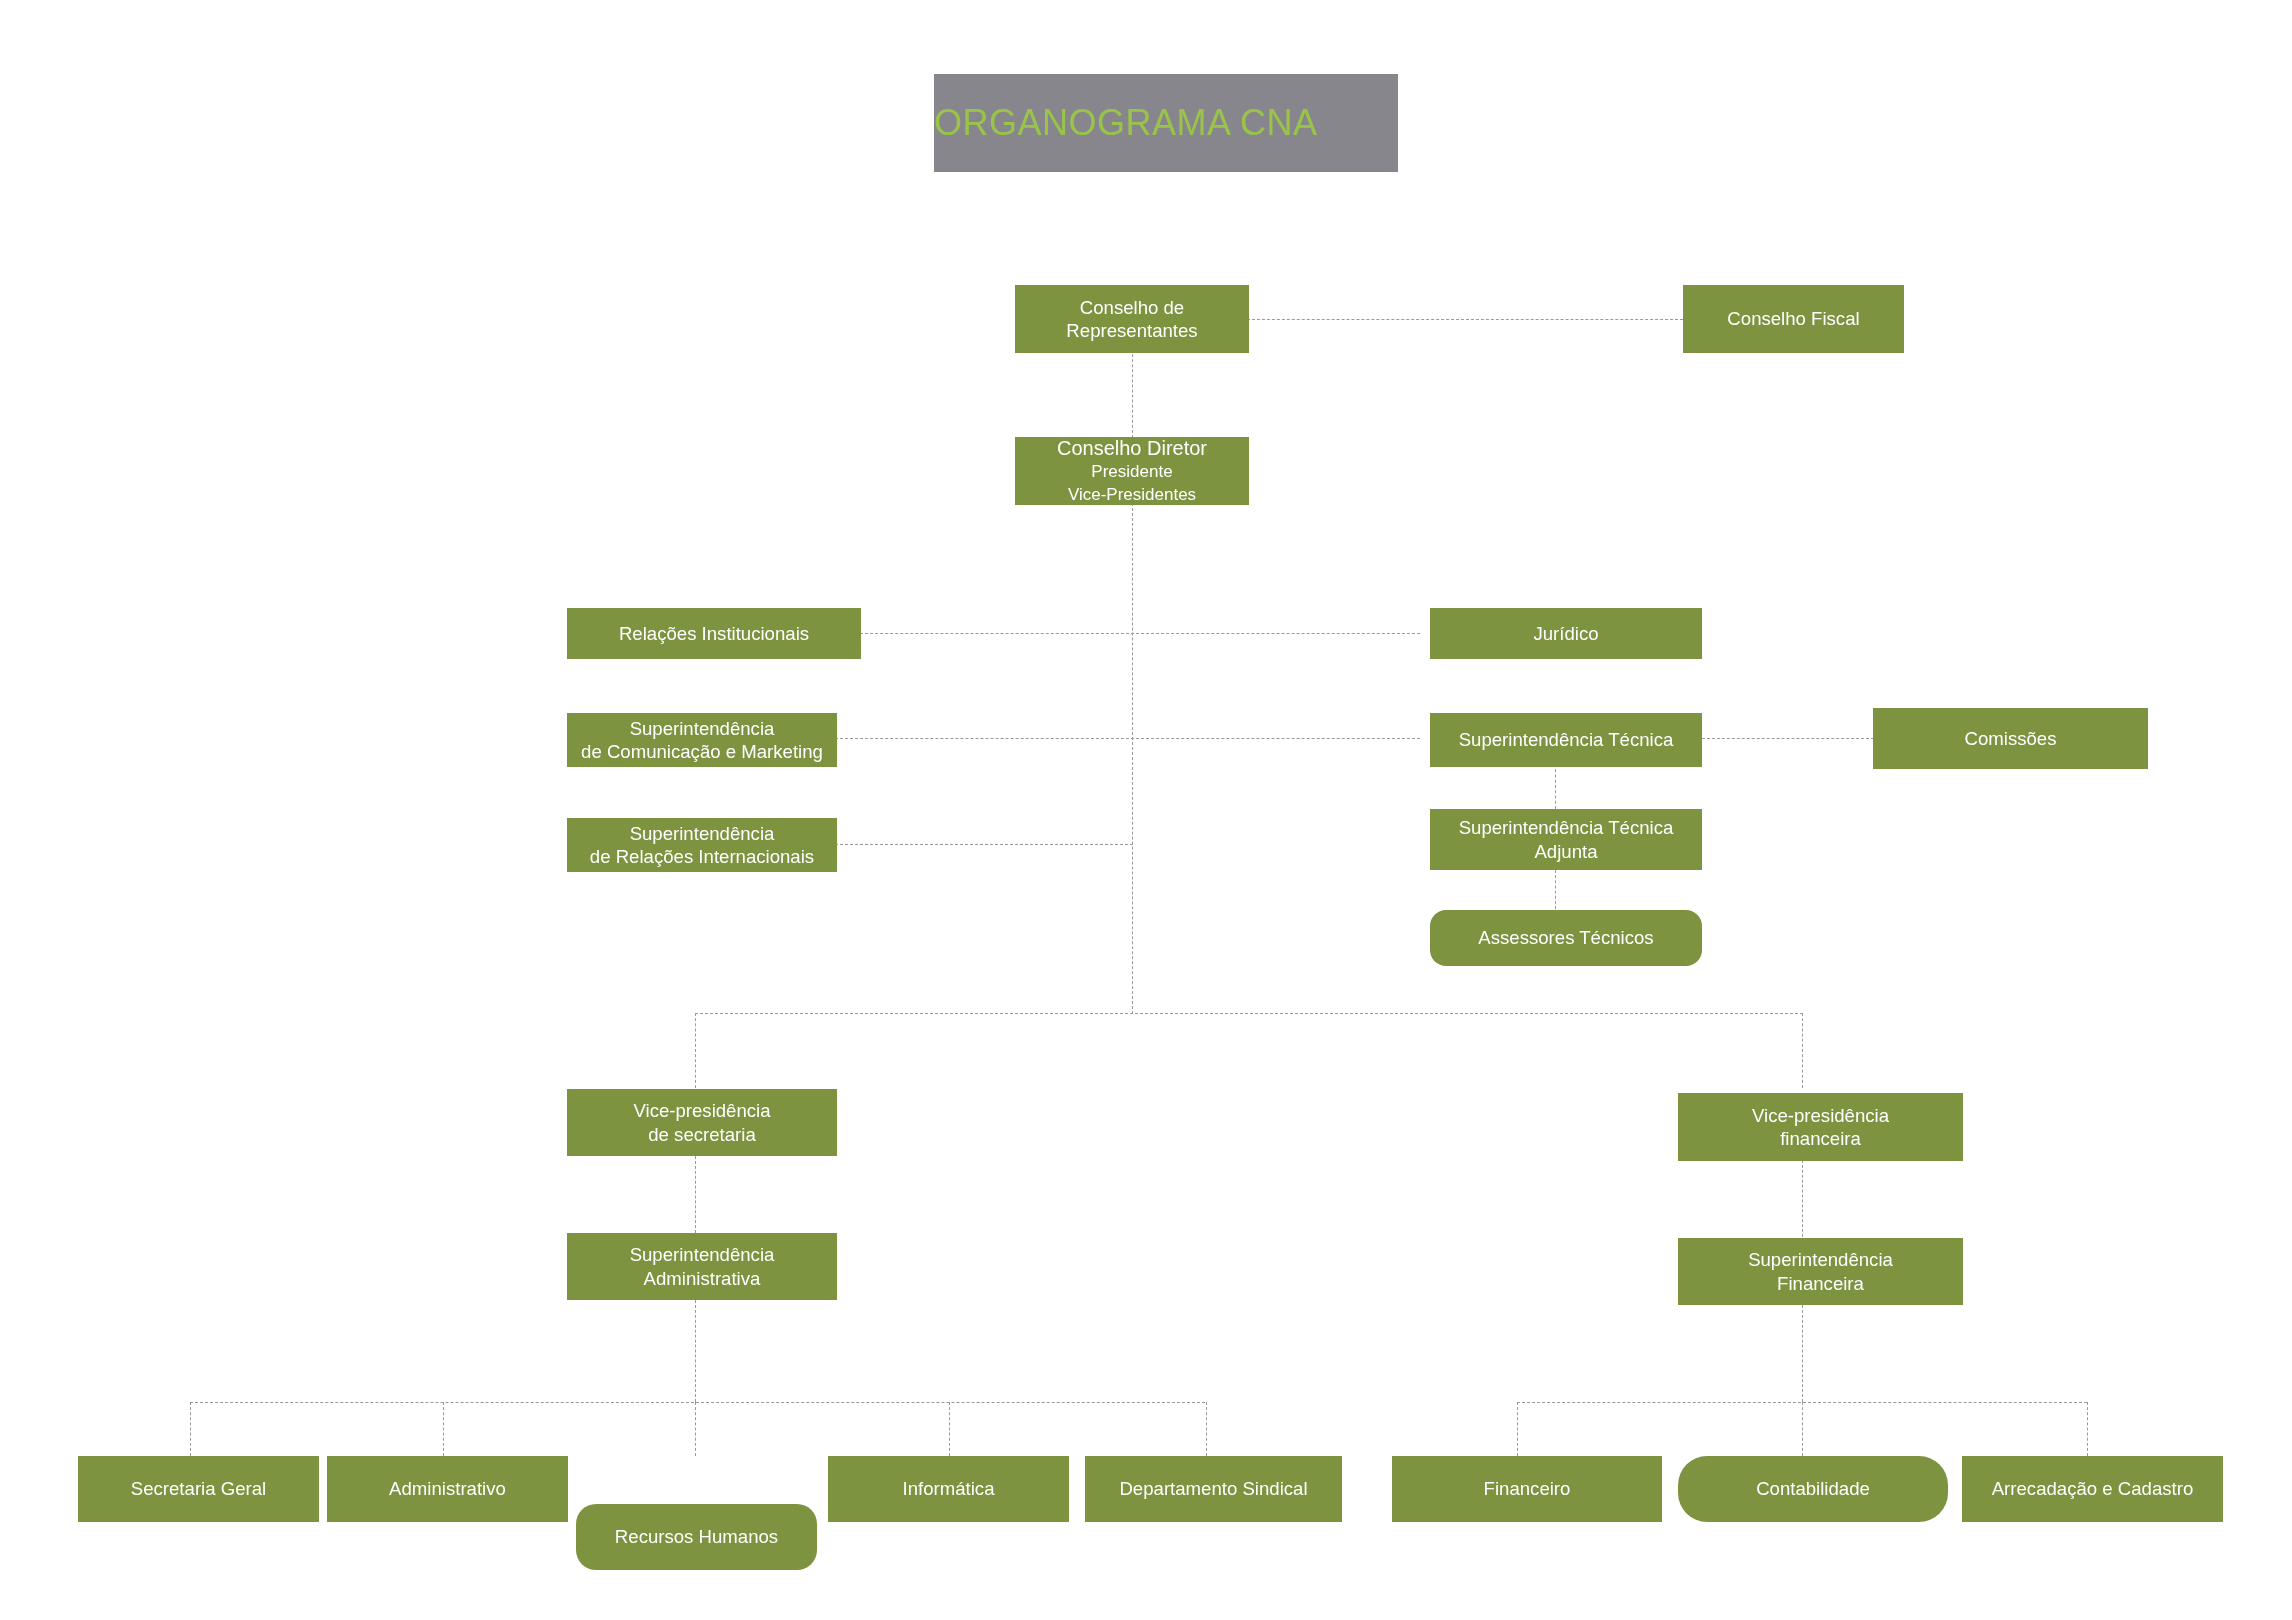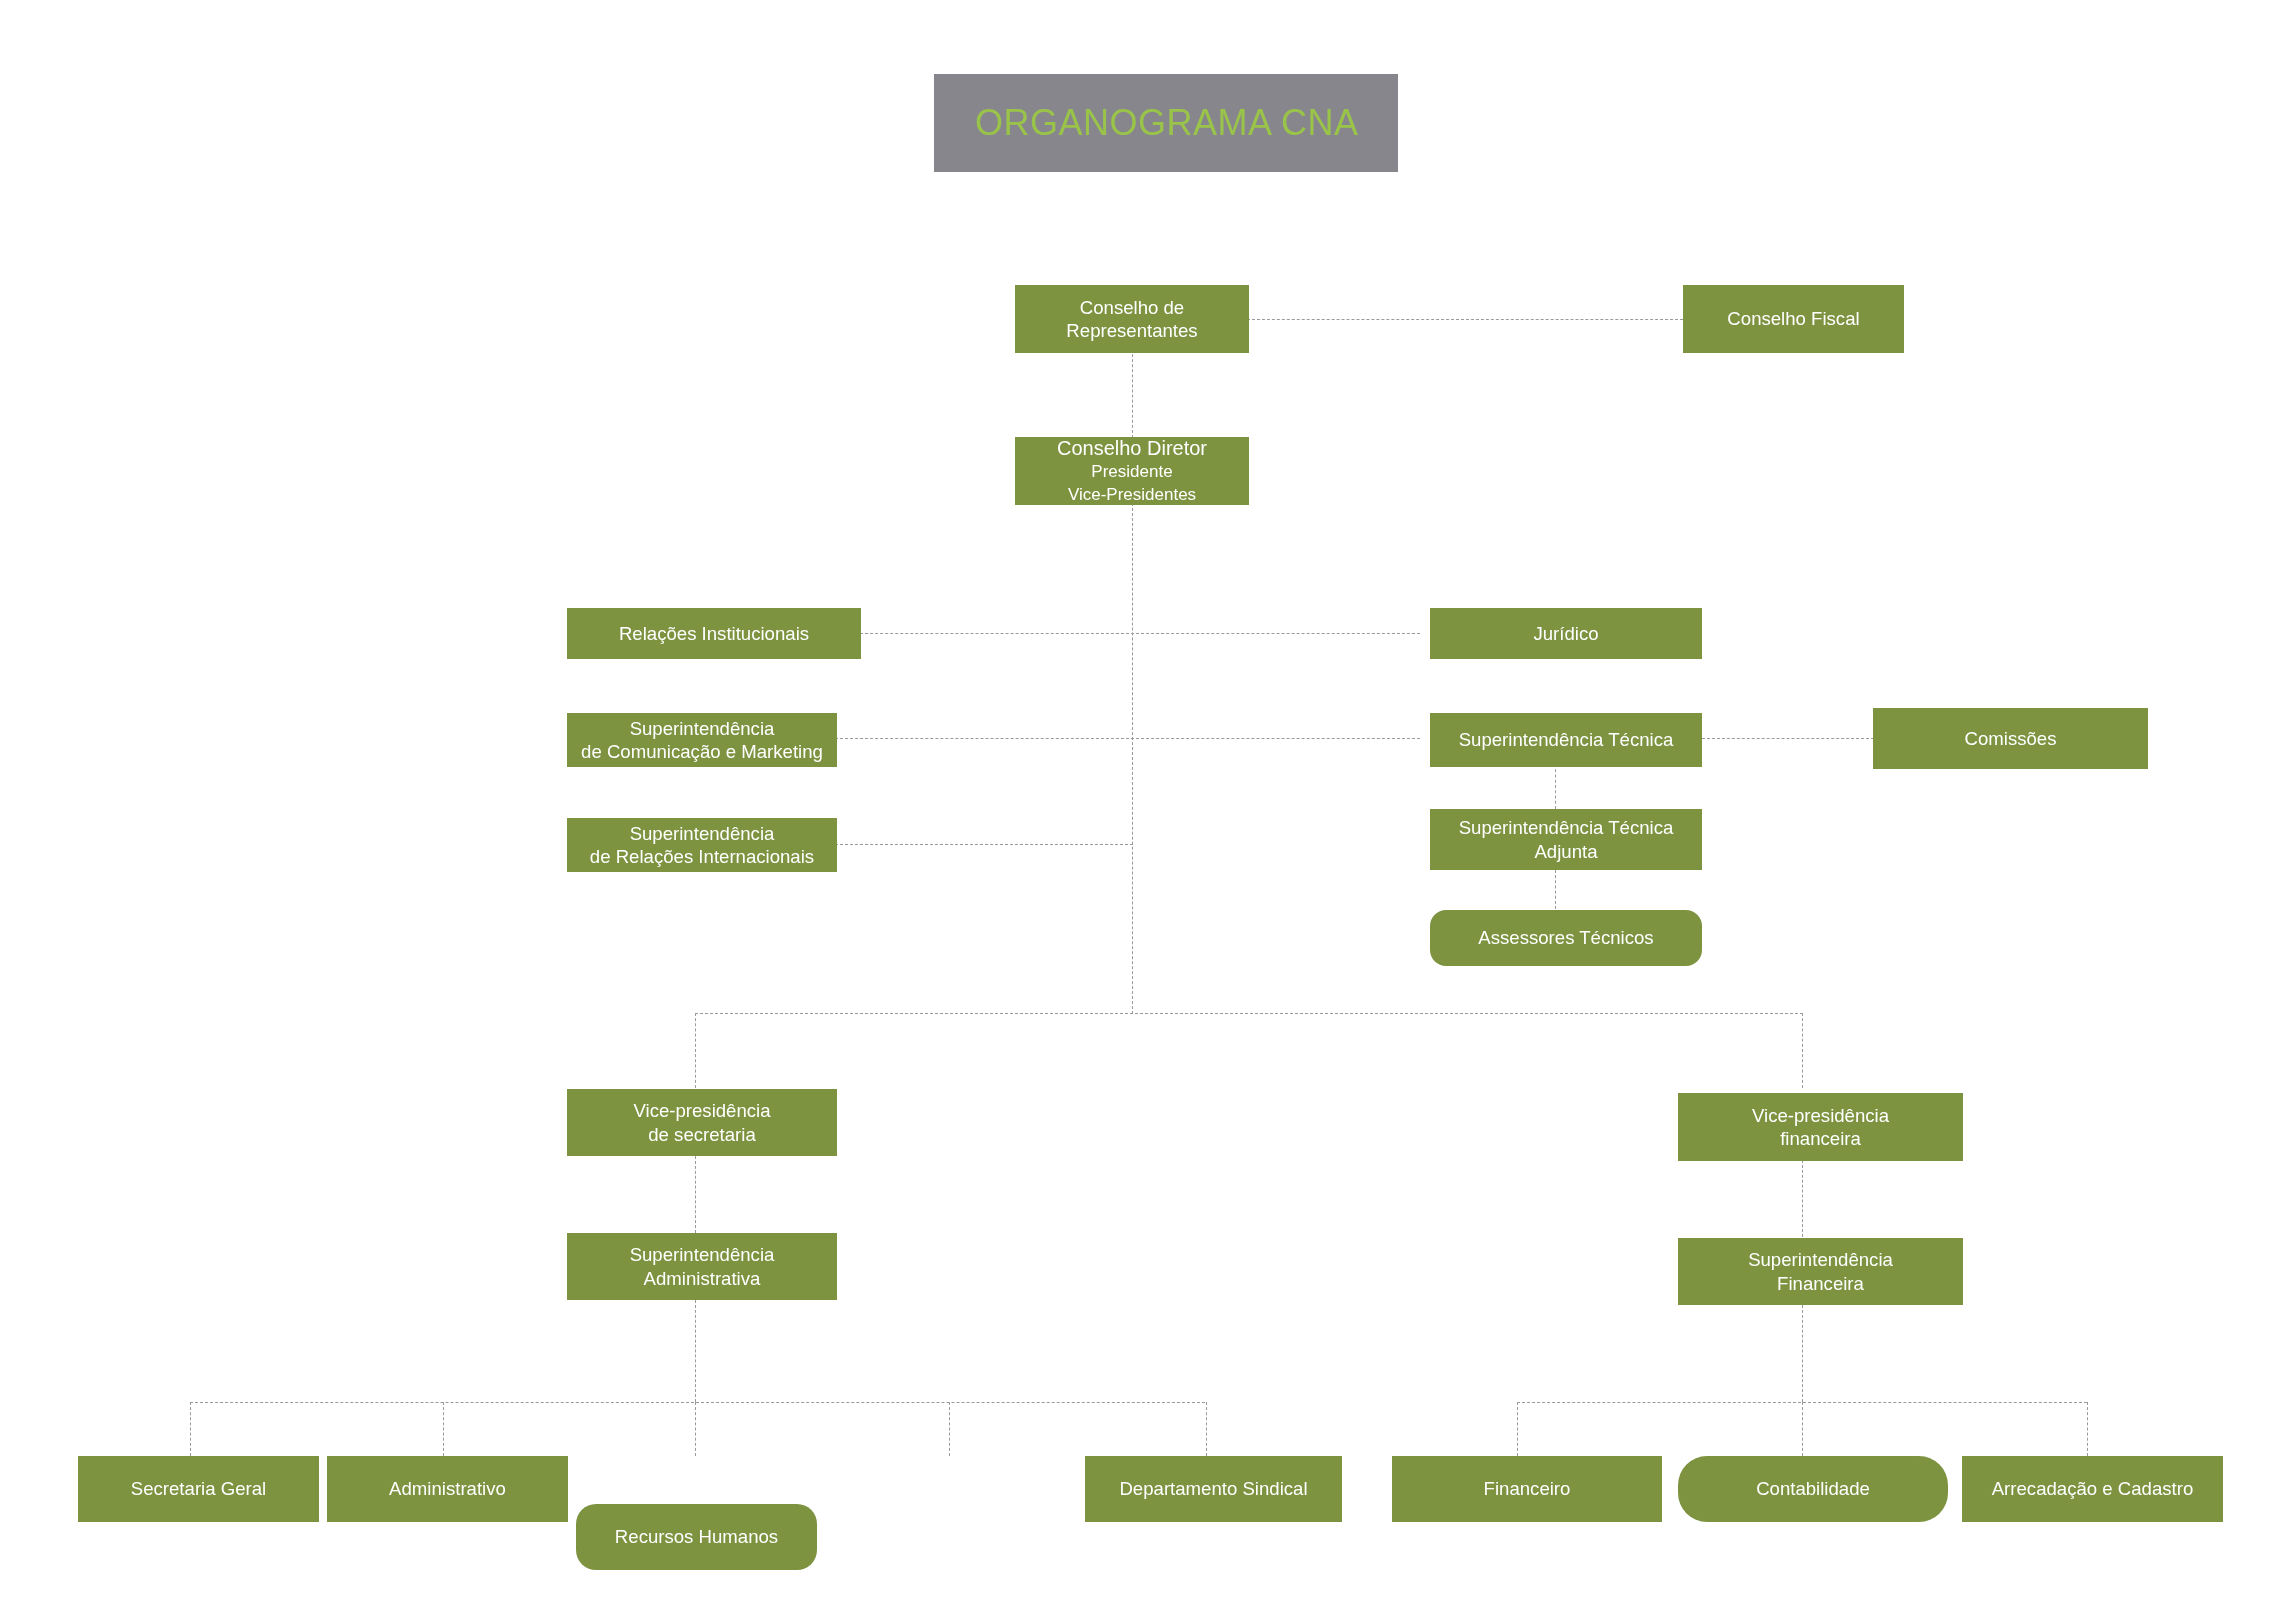--- a/index.html
+++ b/index.html
@@ -34,21 +34,20 @@
   .box .l2 {
     display: block;
   }
   .title-box {
     position: absolute;
     background: #87868c;
     display: flex;
     align-items: center;
     justify-content: flex-start;
     box-sizing: border-box;
-    padding-left: 41px;
   }
   .title-box .title-text {
     color: #9ac449;
     font-size: 36px;
     letter-spacing: 0.5px;
     font-weight: 400;
   }
   .h-line {
     position: absolute;
     border-top: 1.5px dashed #9a9a9a;
@@ -189,20 +188,23 @@
 
   <div class="box" style="left:78px; top:1456px; width:241px; height:66px;">
     <span>Secretaria Geral</span>
   </div>
   <div class="box" style="left:327px; top:1456px; width:241px; height:66px;">
     <span>Administrativo</span>
   </div>
   <div class="box" style="left:576px; top:1504px; width:241px; height:66px;border-radius:20px;">
     <span>Recursos Humanos</span>
   </div>
+  <div class="box" style="left:828px; top:1456px; width:241px; height:66px;">
+    <span>Informática</span>
+  </div>
   <div class="box" style="left:1085px; top:1456px; width:257px; height:66px;">
     <span>Departamento Sindical</span>
   </div>
 
   <div class="box" style="left:1392px; top:1456px; width:270px; height:66px;">
     <span>Financeiro</span>
   </div>
   <div class="box" style="left:1678px; top:1456px; width:270px; height:66px;border-radius:29px;">
     <span>Contabilidade</span>
   </div>

